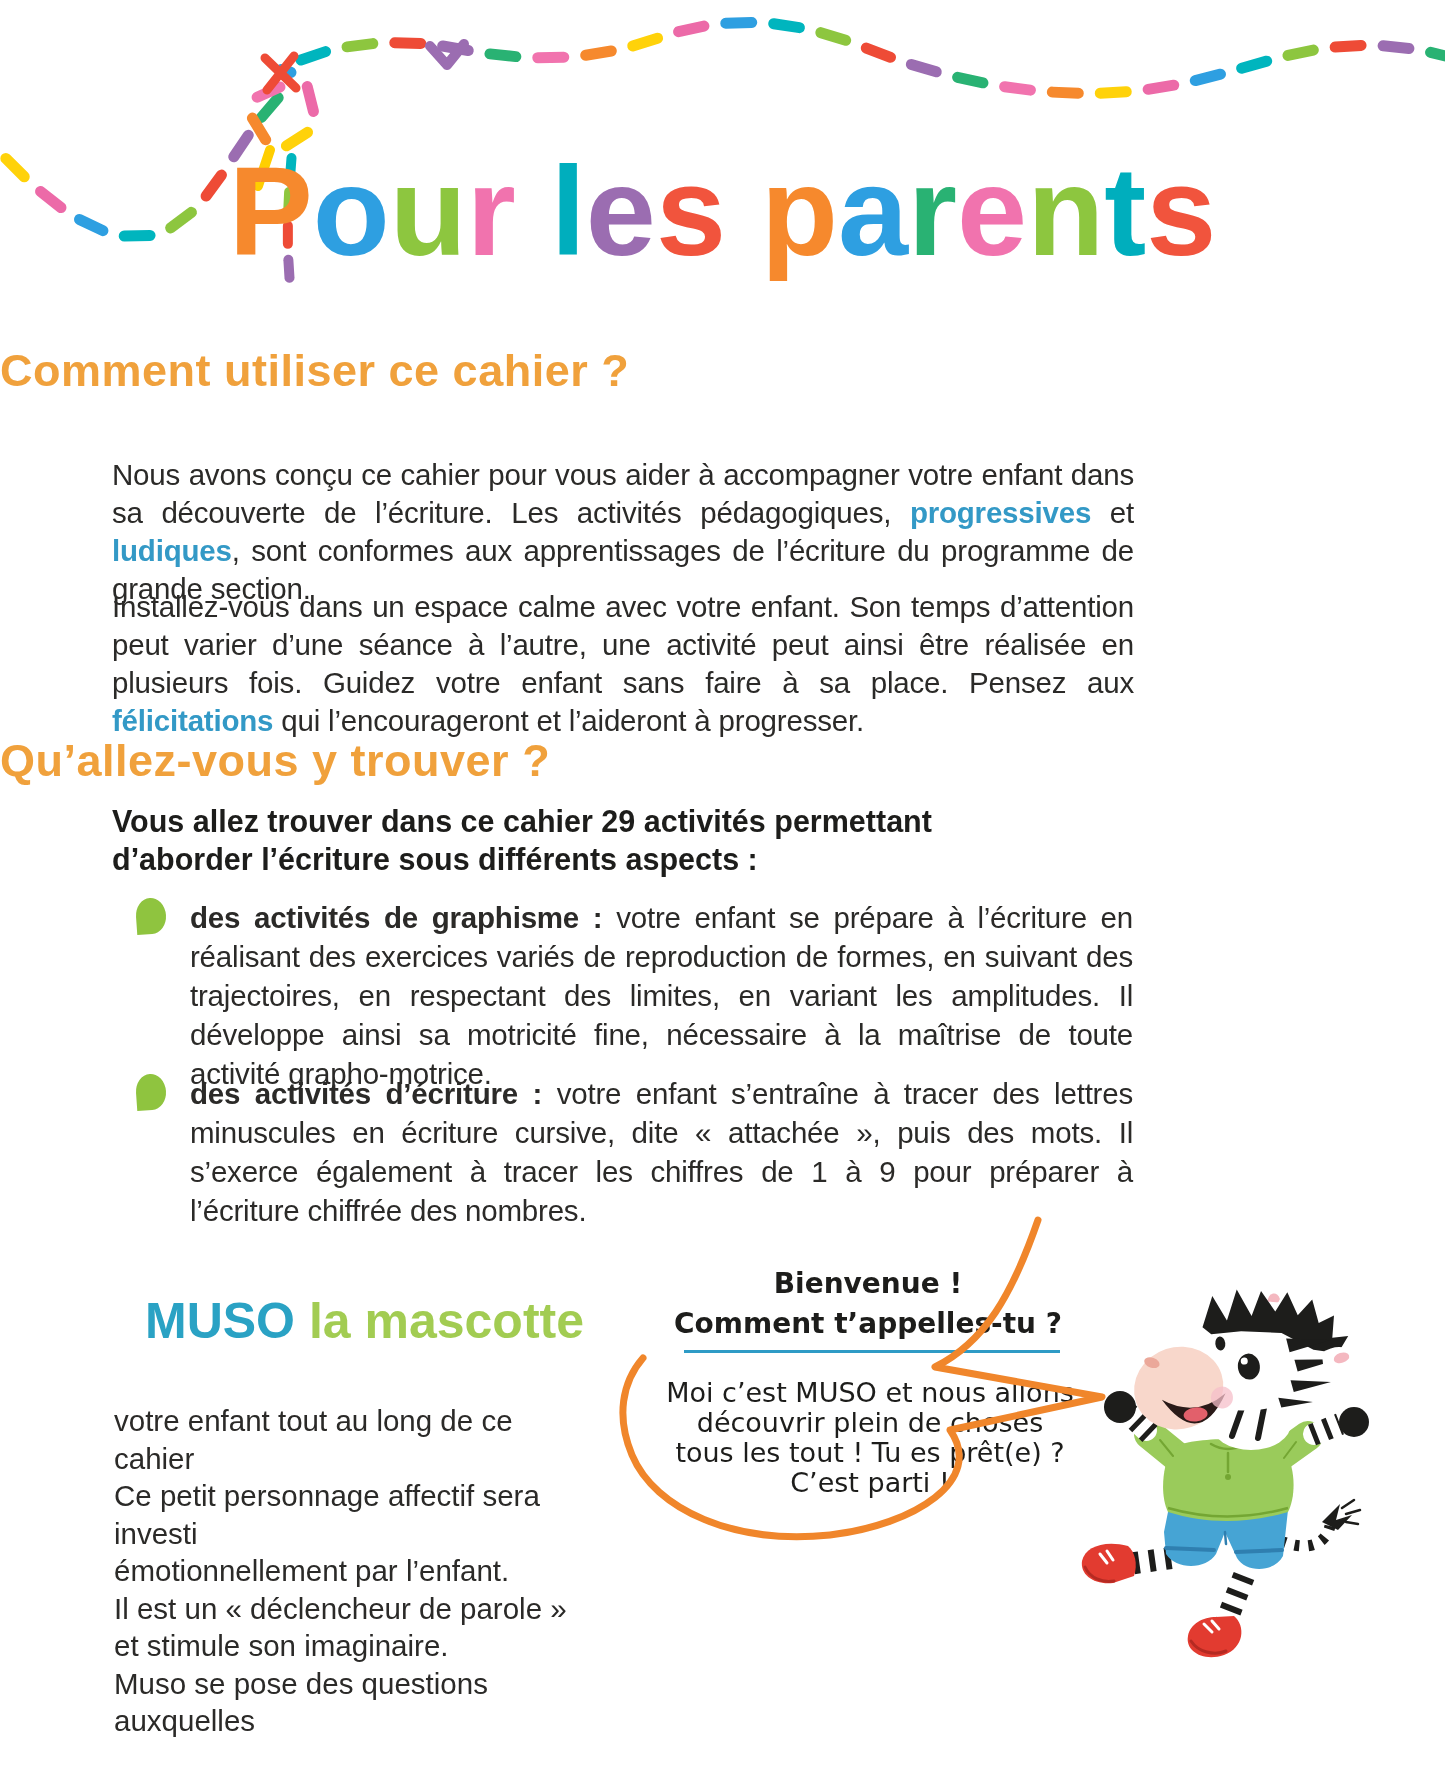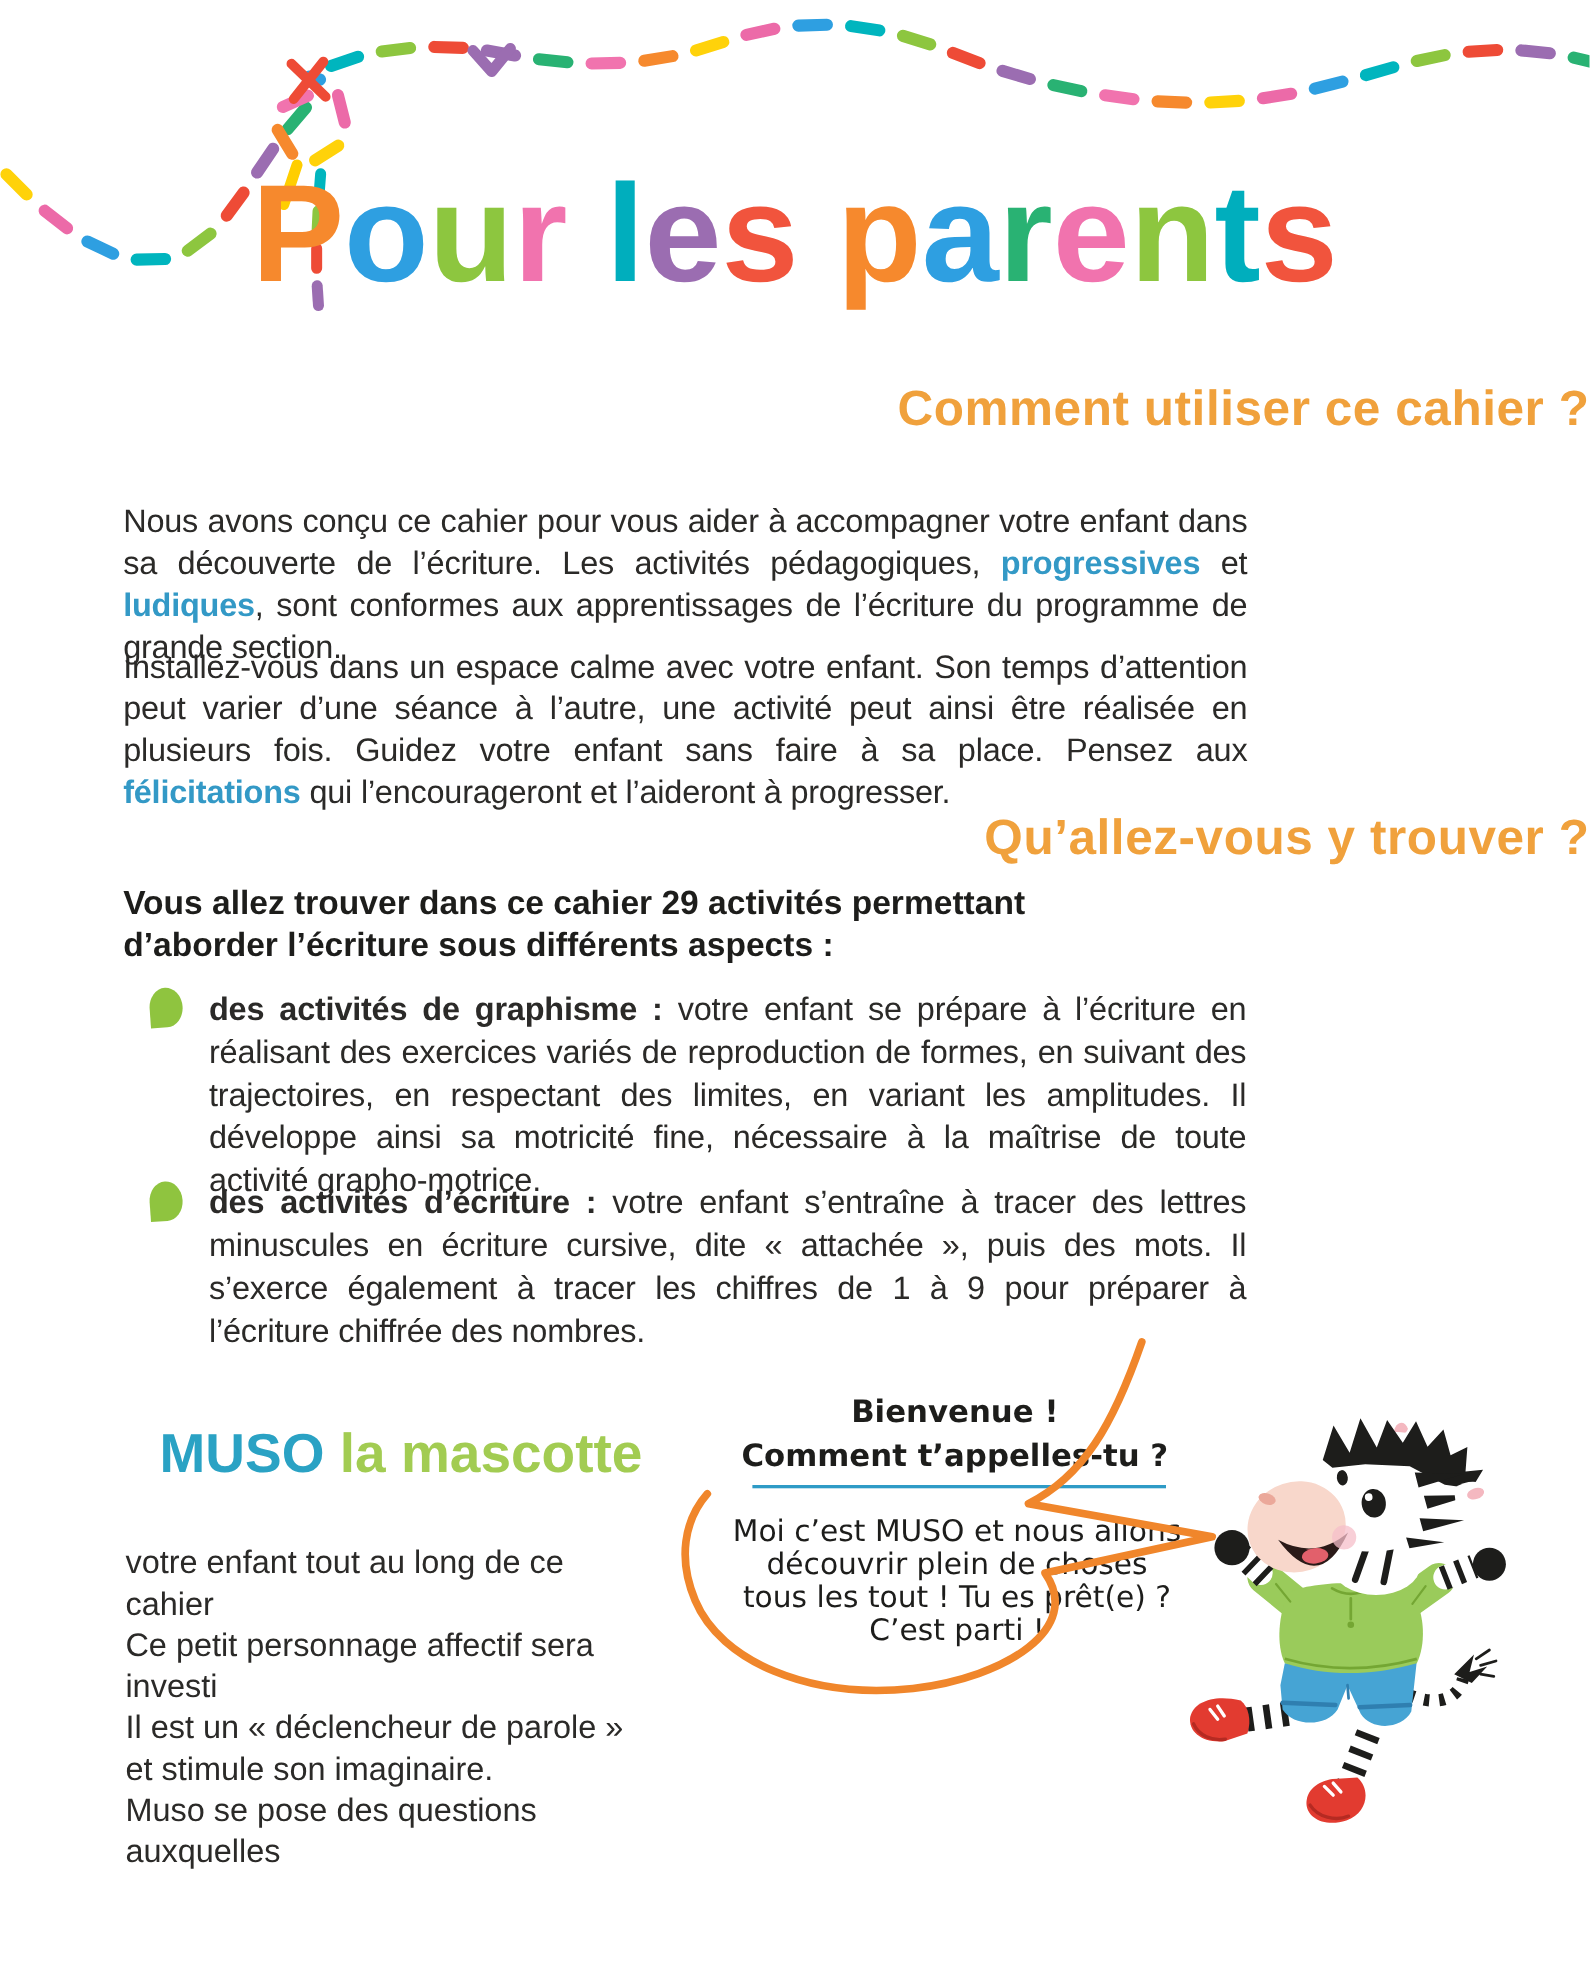--- a/index.html
+++ b/index.html
@@ -12,21 +12,21 @@
   
   #decor{left:0;top:0;width:1445px;height:340px;}
   
   .title{
     left:0;top:146px;width:1445px;text-align:center;
     font-size:126px;line-height:1.05;font-weight:800;letter-spacing:0px;
     font-family:"Liberation Sans",sans-serif;
   }
   
   .h-orange{
-    left:0;width:1445px;text-align:right;color:#F0A13C;
+    left:0;width:1445px;text-align:left;color:#F0A13C;
     font-size:45px;font-weight:800;letter-spacing:.5px;
   }
   #h1{top:345px;}
   #h2{top:735px;}
   .para{
     left:112px;width:1022px;font-size:29.5px;line-height:38px;
     text-align:justify;letter-spacing:-.2px;color:#2b2a28;margin-top:32px;
   }
   #para1{top:424px;}
   #para2{top:556px;}
@@ -142,20 +142,21 @@
   </div>
 
 <svg id="bubble-outline" class="abs" viewBox="0 0 580 380">
   <path d="M 478,30 C 452,105 425,152 375,177 L 542,207 L 390,240 C 425,290 355,335 270,345 C 175,355 95,320 72,265 C 56,227 62,192 83,168" fill="none" stroke="#F0862B" stroke-width="7" stroke-linecap="round" stroke-linejoin="round"></path>
 </svg>
 
 <div id="muso-heading" class="abs"><span class="muso-name">MUSO</span><span class="muso-sub"> la mascotte</span></div>
 <div id="muso-para" class="abs">
     <div>votre enfant tout au long de ce cahier</div>
     <div>Ce petit personnage affectif sera investi</div>
+    <div>émotionnellement par l’enfant.</div>
     <div>Il est un « déclencheur de parole »</div>
     <div>et stimule son imaginaire.</div>
     <div>Muso se pose des questions auxquelles</div>
   </div>
 
 <svg id="zebra" class="abs" viewBox="0 -12 312 402">
 
   <g>
     <path d="M 205,245 C 232,256 250,248 254,230" fill="none" stroke="#ffffff" stroke-width="11" stroke-linecap="round"></path>
     <path d="M 205,245 C 232,256 250,248 254,230" fill="none" stroke="#1d1d1b" stroke-width="11" stroke-linecap="butt" stroke-dasharray="5 9"></path>

